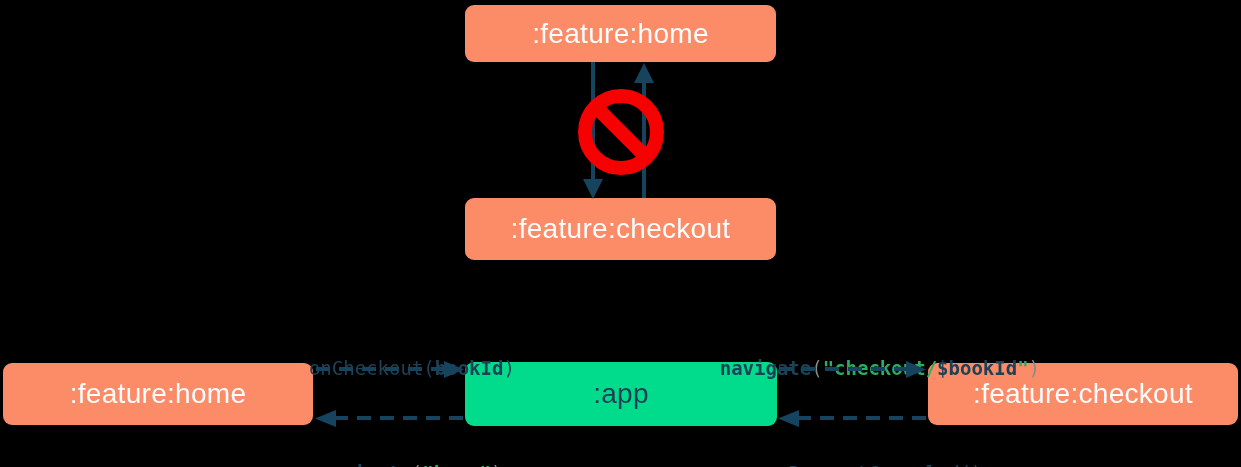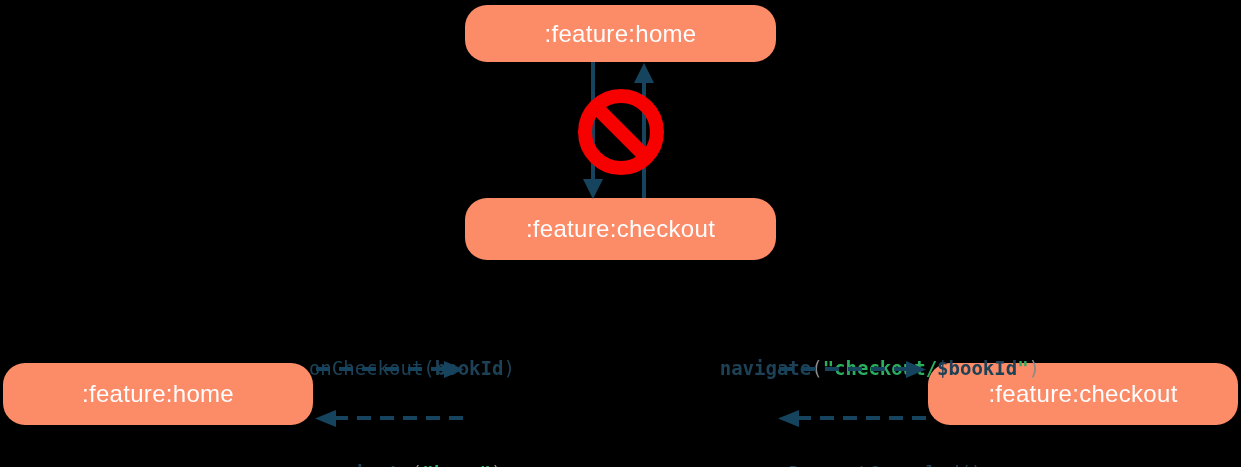--- a/index.html
+++ b/index.html
@@ -10,25 +10,25 @@
   .stage {
     position: relative;
     width: 1241px;
     height: 467px;
     background: #000000;
     overflow: hidden;
     font-family: "Liberation Sans", sans-serif;
   }
   .node {
     position: absolute;
-    border-radius: 22px;
+    border-radius: 9px;
     display: flex;
     align-items: center;
     justify-content: center;
-    font-size: 24px;
+    font-size: 28px;
     letter-spacing: 0.3px;
     text-align: center;
   }
   .node-feature {
     background: #FC8B68;
     color: #FDFDFD;
   }
   .node-app {
     background: #00DC8C;
     color: #1C3D54;
@@ -63,20 +63,23 @@
   </div>
 
   <div class="node node-feature" style="left:465px; top:198px; width:311px; height:62px;">
     <span>:feature:checkout</span>
   </div>
 
   <div class="node node-feature" style="left:3px; top:363px; width:310px; height:62px;">
     <span>:feature:home</span>
   </div>
 
+  <div class="node node-app" style="left:465px; top:362px; width:312px; height:64px;">
+    <span>:app</span>
+  </div>
 
   <div class="node node-feature" style="left:928px; top:363px; width:310px; height:62px;">
     <span>:feature:checkout</span>
   </div>
 
   <div class="code" style="left:389px; top:329px;">
     <span class="tk-navy">onCheckout(</span><span class="tk-navy-b">bookId</span><span class="tk-navy">)</span>
   </div>
 
   <div class="code" style="left:857px; top:329px;">

